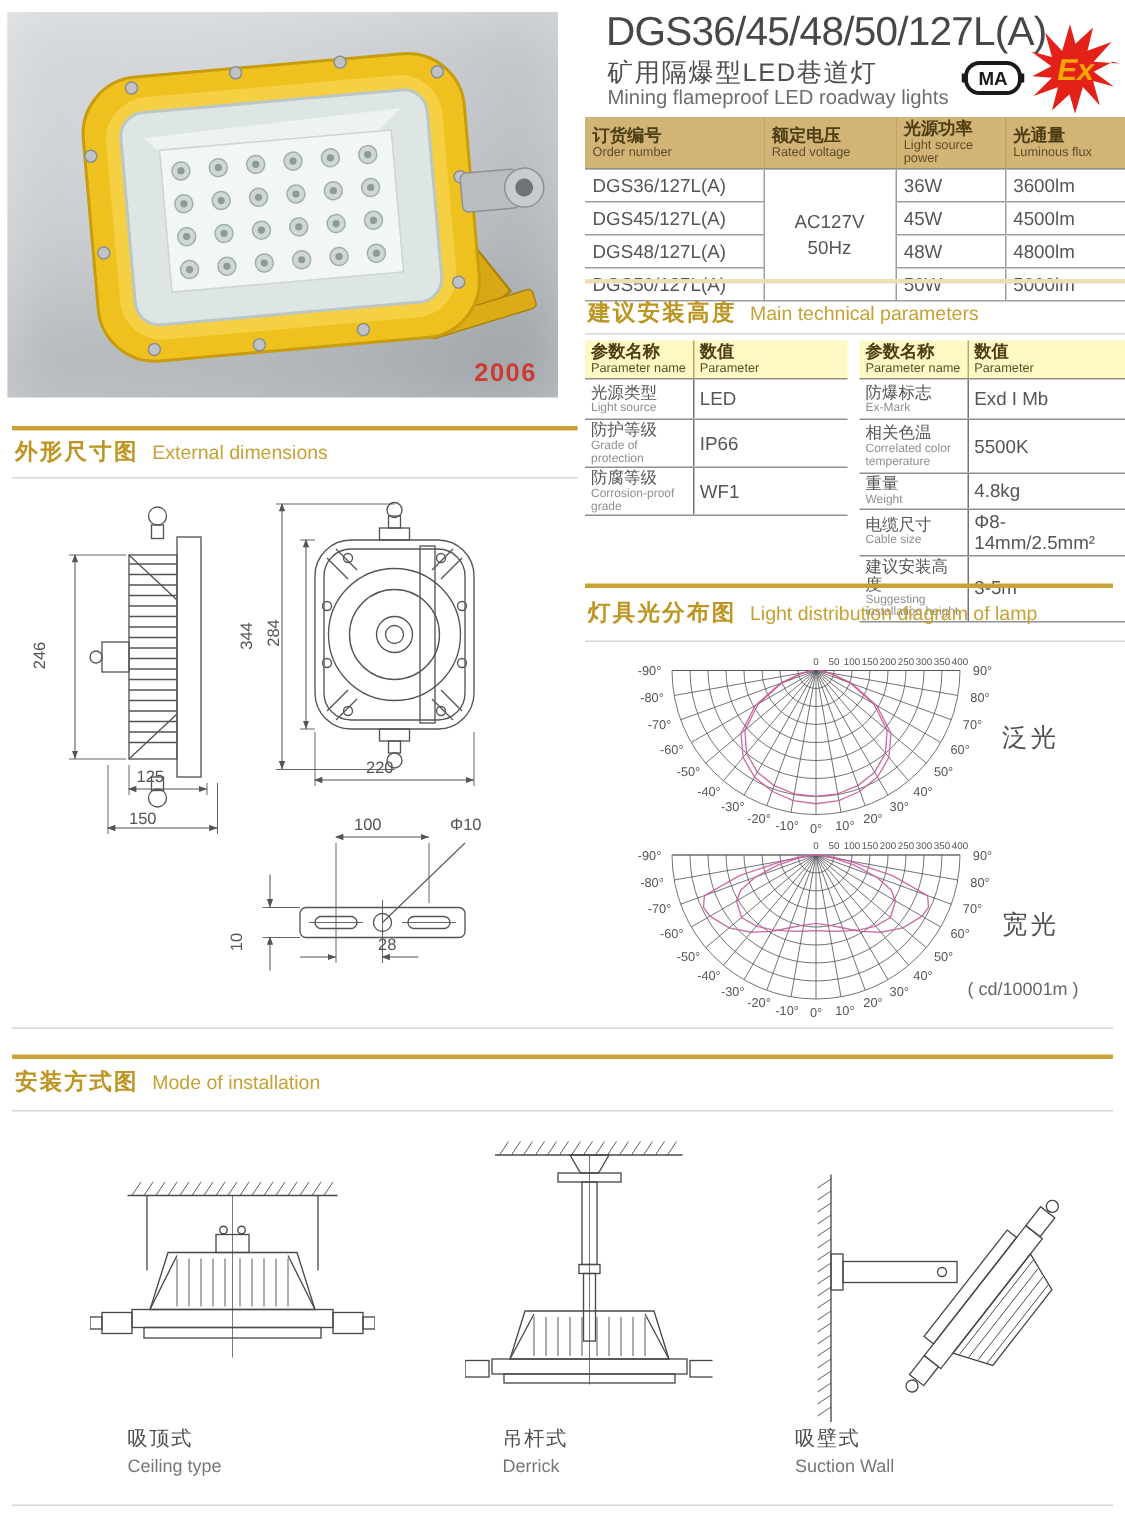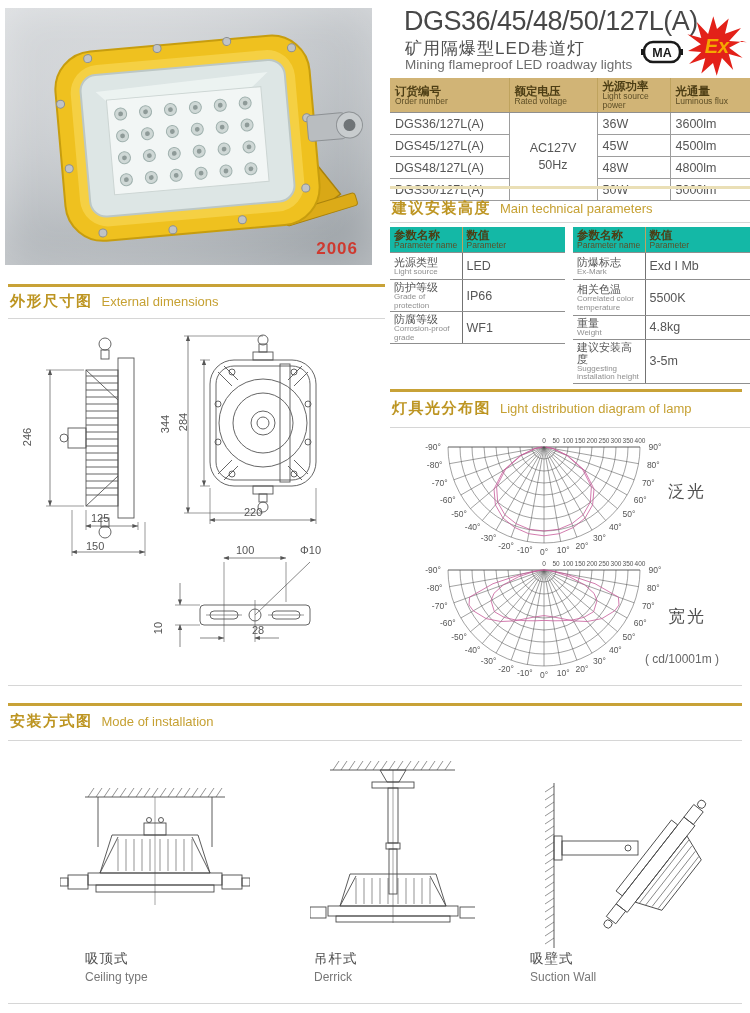--- a/index.html
+++ b/index.html
@@ -21,21 +21,21 @@
   .order-table th{background:#d1b476;text-align:left;vertical-align:middle;padding:2px 5px;
       border-bottom:1px solid #8f8f8f;border-left:1px solid #bfa35e;height:22px}
   .order-table th:first-child{border-left:none}
   .th-cn{display:block;font-size:11.5px;font-weight:bold;color:#4c3d14;line-height:12px}
   .th-en{display:block;font-size:8.5px;font-weight:normal;color:#5d4e26;line-height:9px}
   .order-table td{font-size:12.5px;color:#565656;padding:1px 5px;height:19px;
       border-bottom:1px solid #9d9d9d;border-left:1px solid #9d9d9d;vertical-align:middle}
   .order-table td:first-child{border-left:none}
   .voltage-cell{text-align:center;line-height:17px}
   
-  .param-table th{background:#14b8a6;text-align:left;vertical-align:middle;padding:2px 4px;
+  .param-table th{background:#fef9c3;text-align:left;vertical-align:middle;padding:2px 4px;
       border-bottom:1px solid #8f8f8f;height:20px}
   .param-table th + th{border-left:1px solid #bfa35e}
   .param-table td{border-bottom:1px solid #8f8f8f;padding:1px 4px;vertical-align:middle}
   .param-table td.val{border-left:1px solid #737373;font-size:12.5px;color:#565656}
   .p-cn{display:block;font-size:11px;color:#555;line-height:12px}
   .p-en{display:block;font-size:8px;color:#8f8f8f;line-height:8.5px}
   .top-align td{vertical-align:top;padding-top:3px}
   .dim-label{font-size:11px;color:#555;white-space:nowrap}
   .rot{transform:rotate(-90deg);transform-origin:center center;display:inline-block}
   .photo{background:linear-gradient(160deg,#d2d5d8 0%,#bfc3c7 40%,#9aa0a5 100%);
@@ -297,20 +297,27 @@
         </td>
       <td class="val">5500K</td>
     </tr>
     <tr style="height:20px">
       <td>
           <span class="p-cn">重量</span>
           <span class="p-en">Weight</span>
         </td>
       <td class="val">4.8kg</td>
     </tr>
+    <tr style="height:26px">
+      <td>
+          <span class="p-cn">电缆尺寸</span>
+          <span class="p-en">Cable size</span>
+        </td>
+      <td class="val">Φ8-14mm/2.5mm²</td>
+    </tr>
     <tr style="height:27px">
       <td>
           <span class="p-cn">建议安装高度</span>
           <span class="p-en">Suggesting installation height</span>
         </td>
       <td class="val">3-5m</td>
     </tr>
   </tbody>
 </table>
 
@@ -611,21 +618,21 @@
       <rect x="104" y="145" width="12" height="16"></rect>
         <circle cx="110" cy="166" r="4"></circle>
     </g>
   </g>
 </svg>
 
 <div class="abs inst-label" style="left:85px;top:950px;width:140px">
   <span class="inst-cn">吸顶式</span>
   <span class="inst-en">Ceiling type</span>
 </div>
-<div class="abs inst-label" style="left:314px;top:950px;width:140px">
+<div class="abs inst-label" style="left:335px;top:950px;width:140px">
   <span class="inst-cn">吊杆式</span>
   <span class="inst-en">Derrick</span>
 </div>
 <div class="abs inst-label" style="left:530px;top:950px;width:140px">
   <span class="inst-cn">吸壁式</span>
   <span class="inst-en">Suction Wall</span>
 </div>
 
 <div class="abs thinline" style="left:8px;top:1003px;width:734px"></div>
 

